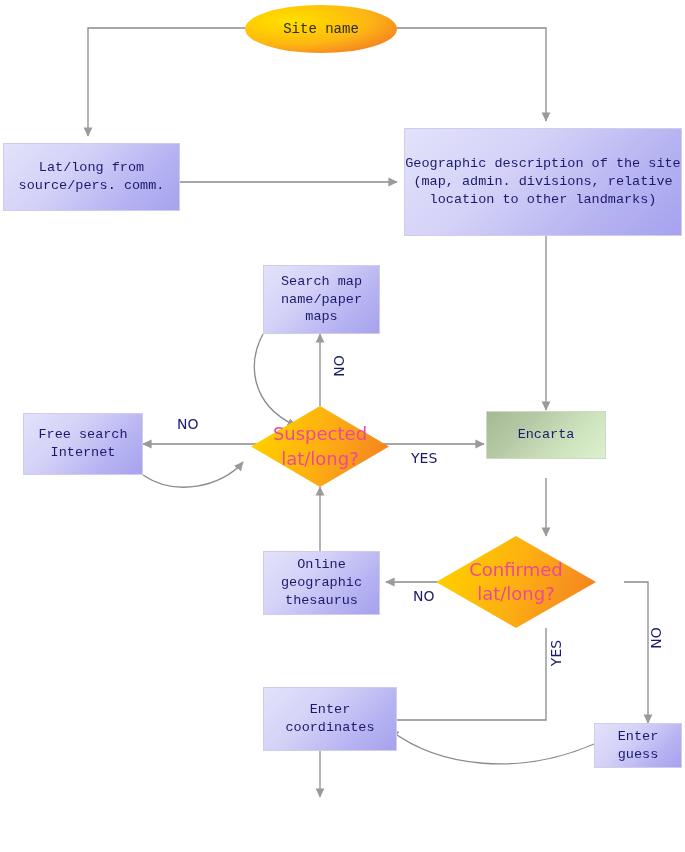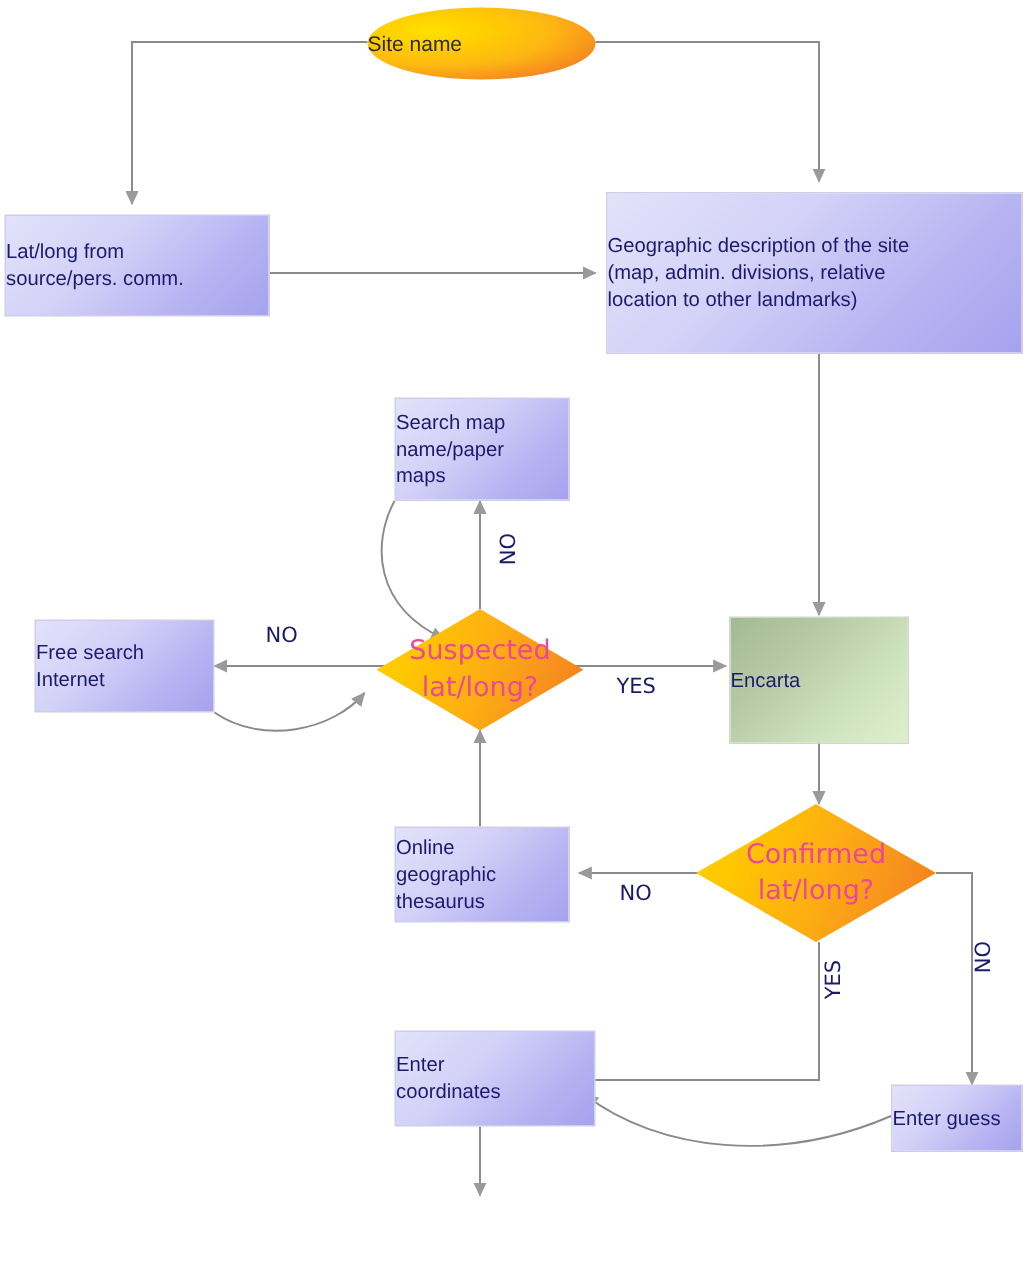--- a/index.html
+++ b/index.html
@@ -24,24 +24,25 @@
     width: 685px;
     height: 852px;
     pointer-events: none;
   }
   .node {
     position: absolute;
     box-sizing: border-box;
     display: flex;
     align-items: center;
     justify-content: center;
+    text-align: center;
     color: #1b1b6e;
     font-size: 13.5px;
     line-height: 1.33;
-    font-family: Liberation Sans, sans-serif;
+    font-family: Liberation Mono, monospace;
     z-index: 2;
   }
   .node .txt {
     display: block;
     width: 100%;
     white-space: pre-line;
   }
 
   
   .box {
@@ -177,25 +178,25 @@
     <div class="diamond-shape"></div>
     <div class="diamond-label">Suspected
 lat/long?</div>
   </div>
 
   <div class="node box" style="left:23px; top:413px; width:120px; height:62px;">
     <span class="txt">Free search
 Internet</span>
   </div>
 
-  <div class="node greenbox" style="left:486px; top:411px; width:120px; height:85px;">
+  <div class="node greenbox" style="left:486px; top:411px; width:120px; height:48px;">
     <span class="txt">Encarta</span>
   </div>
 
-  <div class="diamond-wrap" style="left:464px; top:536px; width:160px; height:92px;">
+  <div class="diamond-wrap" style="left:436px; top:536px; width:160px; height:92px;">
     <div class="diamond-shape"></div>
     <div class="diamond-label">Confirmed
 lat/long?</div>
   </div>
 
   <div class="node box" style="left:263px; top:551px; width:117px; height:64px;">
     <span class="txt">Online
 geographic
 thesaurus</span>
   </div>

